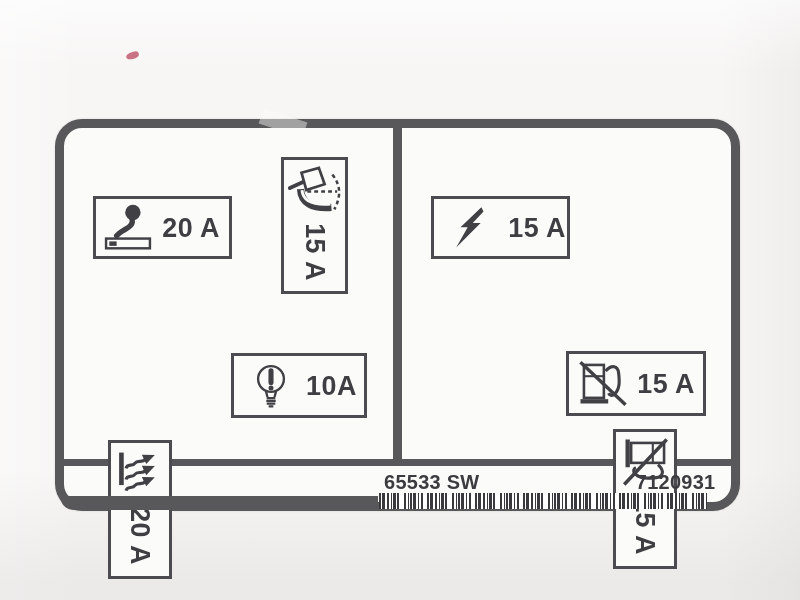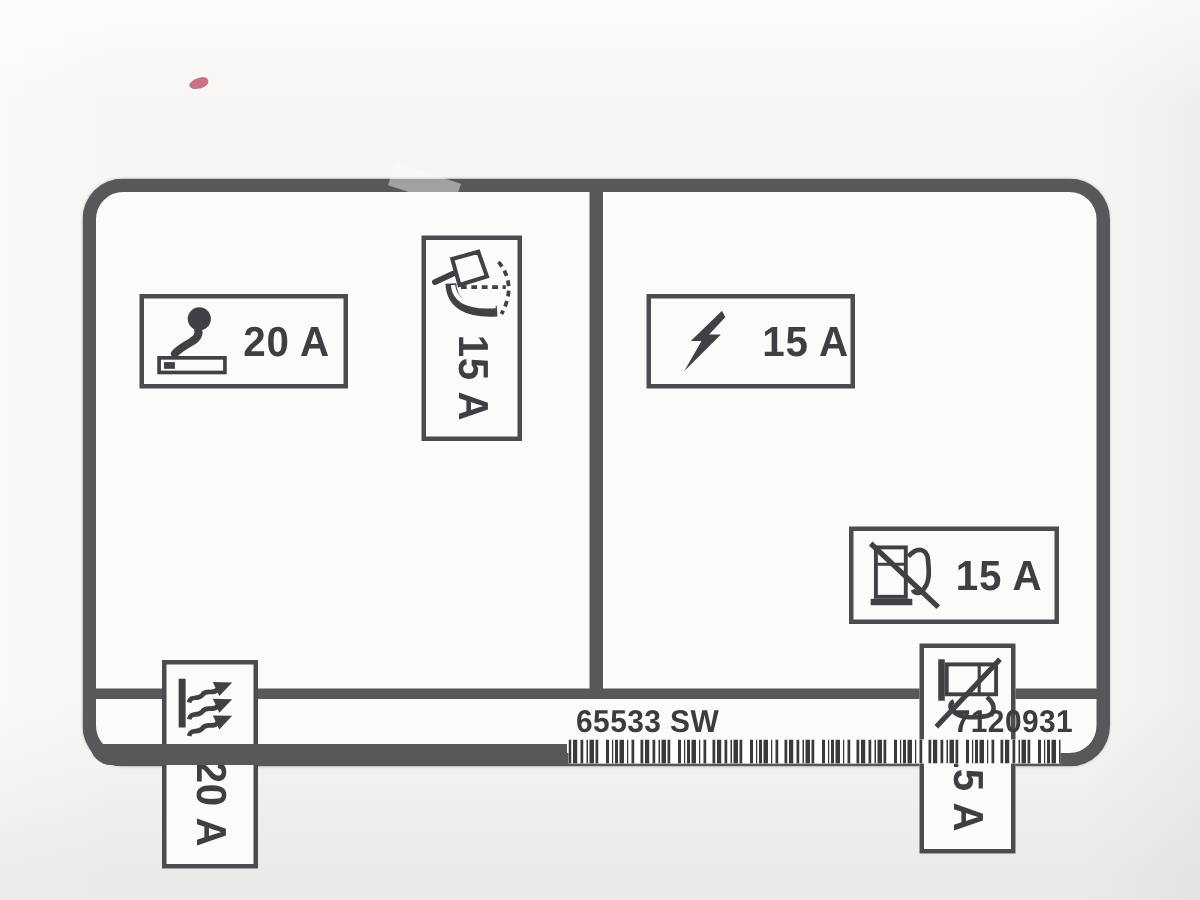--- a/index.html
+++ b/index.html
@@ -125,20 +125,32 @@
         </g>
         <g transform="translate(13,47) rotate(-20)">
           <path d="M0,0 C3,-5 7,1 11,-2 C15,-5 18,1 23,-2" fill="none" stroke="currentColor" stroke-width="3.4"></path>
           <polygon points="21,-8 34,-3 22,3" fill="currentColor"></polygon>
         </g>
       </svg>
     </span>
     <span class="amp">20 A</span>
   </div>
 
+  <div class="fuse hbox" style="left:176px;top:234px;width:136px;height:65px;padding-left:12px;gap:9px;">
+    <span class="icon">
+      <svg width="50" height="50" viewBox="0 0 64 64">
+        <circle cx="32" cy="23" r="16.5" fill="none" stroke="currentColor" stroke-width="3"></circle>
+        <path d="M32,12.5 L32,27.5" stroke="currentColor" stroke-width="6.5" stroke-linecap="round"></path>
+        <circle cx="32" cy="34.5" r="3.2" fill="currentColor"></circle>
+        <path d="M25.5,38.5 L27.5,46 M38.5,38.5 L36.5,46" stroke="currentColor" stroke-width="3" fill="none"></path>
+        <path d="M26.5,47.5 h11 M26,51 h12 M26.5,54.5 h11 M29,58 h6" stroke="currentColor" stroke-width="3" fill="none"></path>
+      </svg>
+    </span>
+    <span class="amp">10A</span>
+  </div>
 
   <div class="fuse hbox" style="left:376px;top:77px;width:139px;height:63px;padding-left:15px;gap:12px;">
     <span class="icon">
       <svg width="46" height="50" viewBox="0 0 64 64">
         <path d="M45,3 L16,31 L26,31 L10,59 L44,25 L33,25 L48,9 Z" fill="currentColor" stroke="none"></path>
       </svg>
     </span>
     <span class="amp">15 A</span>
   </div>
 

